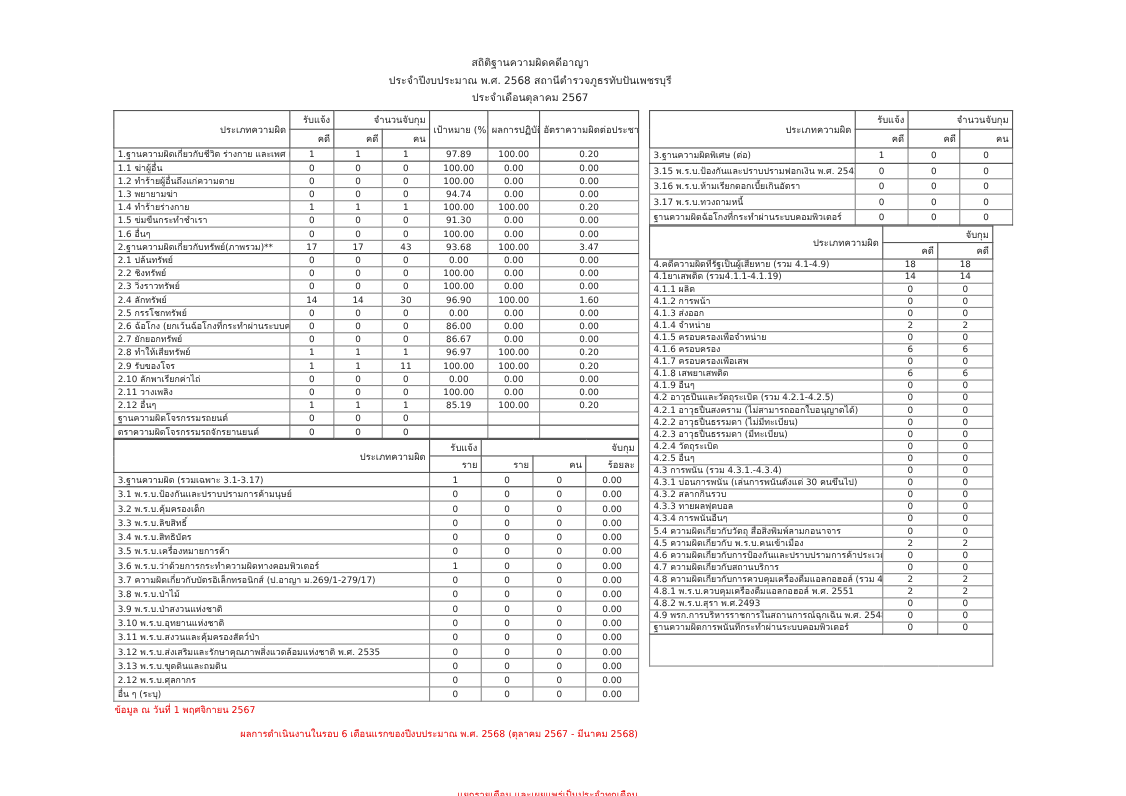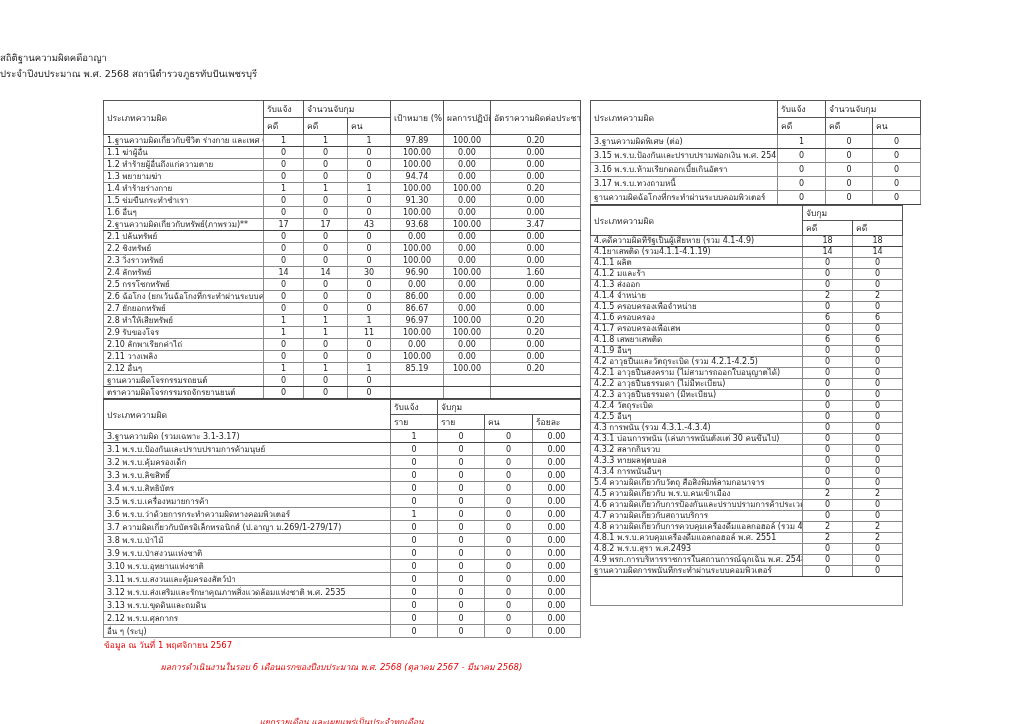--- a/index.html
+++ b/index.html
@@ -1,51 +1,52 @@
 <!DOCTYPE html>
 <html><head>
 <meta charset="utf-8">
 <style>
   html,body{margin:0;padding:0;}
   body{
     width:1024px;height:724px;background:#ffffff;position:relative;overflow:hidden;
     font-family:"DejaVu Sans","Liberation Sans",sans-serif;color:#1c1c1c;
     -webkit-font-smoothing:antialiased;
   }
-  .titles{position:absolute;top:50px;left:0;width:964px;
+  .titles{position:absolute;top:50px;left:0;width:964px;text-align:center;
     font-size:9.5px;line-height:16px;color:#222;}
   .main{position:absolute;left:103px;top:100px;display:flex;gap:10px;}
   .left-block{width:477px;}
   .right-block{width:330px;}
   table{border-collapse:collapse;table-layout:fixed;width:100%;}
   th,td{border:1px solid #8a8a8a;padding:0 3px;overflow:hidden;white-space:nowrap;
     vertical-align:middle;font-weight:normal;}
-  thead th{border-color:#555;text-align:left;font-size:8.5px;color:#222;}
+  thead th{border-color:#555;text-align:right;font-size:8.5px;color:#222;}
   table{border:1px solid #555;}
   td.name{text-align:left;font-size:8px;}
   td.num{text-align:center;font-size:8px;}
   tr.section td{border-top:1px solid #444;border-bottom:1px solid #444;}
   
   .t1 thead tr{height:17px;} .t1 tbody td{height:11px;line-height:10px;}
   .t2 thead tr{height:13px;} .t2 tbody td{height:12px;line-height:11px;}
   .t3 thead tr{height:17px;} .t3 tbody td{height:13px;line-height:12px;}
   .t4 thead tr{height:12px;} .t4 tbody td{height:10px;line-height:10px;}
   .t2{margin-top:0px;}
   .t4 .empty-cell{height:28px;}
   .red{color:#e60000;}
   .foot-date{position:absolute;left:104px;top:638px;font-size:8.5px;}
-  .foot-center{position:absolute;left:103px;width:477px;text-align:center;font-size:8.5px;font-style:italic;}
+  .foot-center{position:absolute;left:103px;width:477px;text-align:right;font-size:8.5px;}
   .fc1{top:660px;} .fc2{top:676px;margin-top:39px;}
 </style>
 </head>
 <body>
 
 <div class="titles">
   <div>สถิติฐานความผิดคดีอาญา</div>
   <div>ประจำปีงบประมาณ พ.ศ. 2568 สถานีตำรวจภูธรทับปันเพชรบุรี</div>
+  <div>ประจำเดือนตุลาคม 2567</div>
 </div>
 
 <div class="main">
 
   <div class="left-block">
     <table class="t1">
       <colgroup>
         <col style="width:160px">
           <col style="width:40px">
           <col style="width:44px">
@@ -489,21 +490,21 @@
             <td class="name">4.1ยาเสพติด (รวม4.1.1-4.1.19)</td>
             <td class="num">14</td>
             <td class="num">14</td>
           </tr>
           <tr>
             <td class="name">4.1.1 ผลิต</td>
             <td class="num">0</td>
             <td class="num">0</td>
           </tr>
           <tr>
-            <td class="name">4.1.2 มและร้า</td>
+            <td class="name">4.1.2 การพน้า</td>
             <td class="num">0</td>
             <td class="num">0</td>
           </tr>
           <tr>
             <td class="name">4.1.3 ส่งออก</td>
             <td class="num">0</td>
             <td class="num">0</td>
           </tr>
           <tr>
             <td class="name">4.1.4 จำหน่าย</td>

